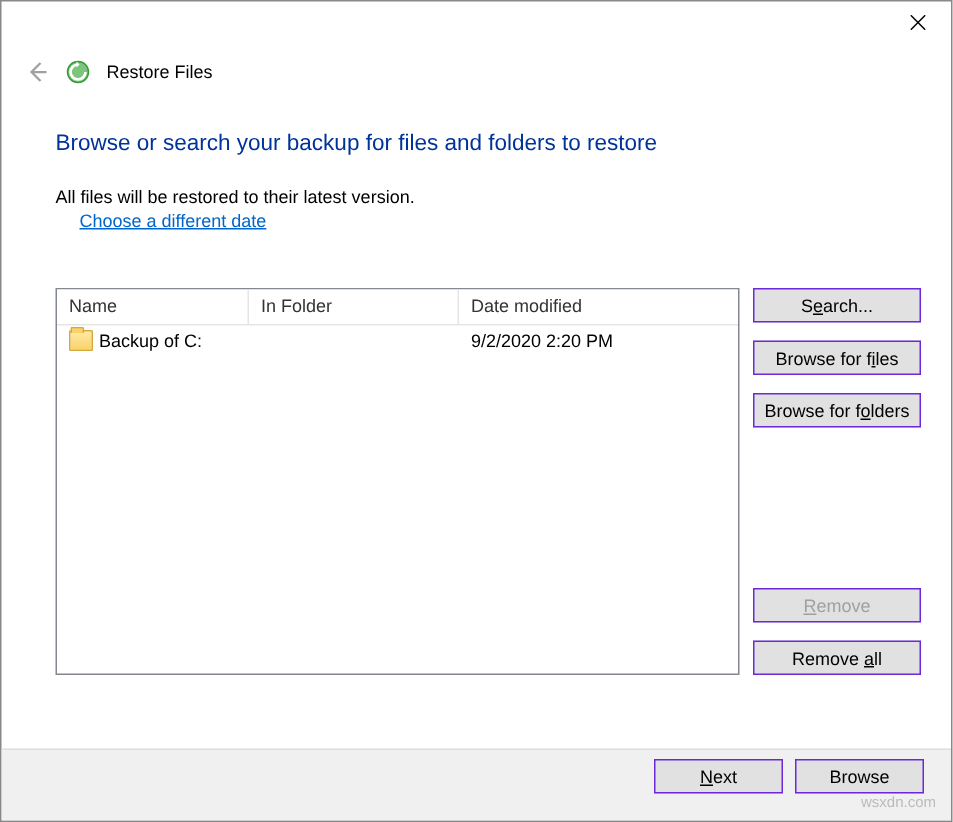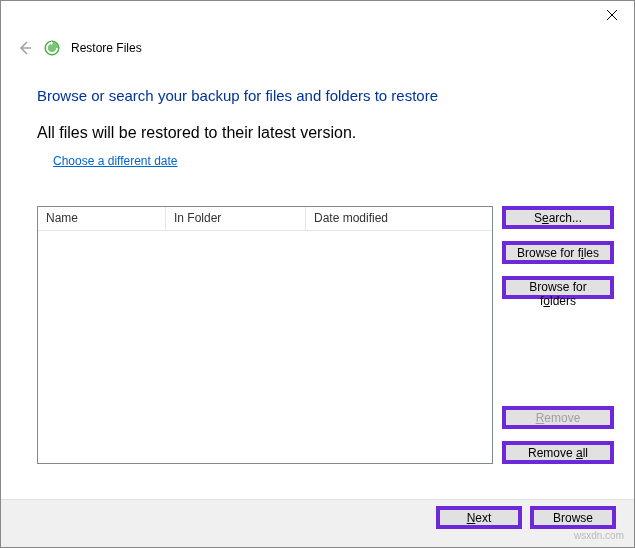--- a/index.html
+++ b/index.html
@@ -51,22 +51,22 @@
     top: 86px;
     left: 36px;
     right: 20px;
   }
   .instruction {
     color: #003399;
     font-size: 15px;
     margin-bottom: 20px;
   }
   .subtext {
-    font-size: 16px;
-    margin-bottom: 12px;
+    font-size: 12px;
+    margin-bottom: 2px;
   }
   .link {
     color: #0066cc;
     text-decoration: underline;
     cursor: pointer;
     font-size: 12px;
     margin-left: 16px;
   }
   .main-row {
     display: flex;
@@ -121,21 +121,21 @@
     border-radius: 1px 1px 0 0;
   }
   .side-buttons {
     width: 112px;
     display: flex;
     flex-direction: column;
   }
   .btn {
     height: 23px;
     background: #e1e1e1;
-    border: 4px solid #6d28d9;
+    border: 1px solid #6d28d9;
     font-family: inherit;
     font-size: 12px;
     cursor: pointer;
     padding: 0 6px;
     text-align: center;
     margin-bottom: 12px;
   }
   .btn.disabled {
     color: #a0a0a0;
     cursor: default;
@@ -200,20 +200,28 @@
   <div class="subtext">All files will be restored to their latest version.</div>
   <span class="link">Choose a different date</span>
 
   <div class="main-row">
     <div class="listview">
       <div class="lv-header">
         <div class="lv-col name">Name</div>
         <div class="lv-col folder">In Folder</div>
         <div class="lv-col date">Date modified</div>
       </div>
+      <div class="lv-row">
+        <div class="cell name">
+          <span class="folder-ico"></span>
+          <span>Backup of C:</span>
+        </div>
+        <div class="cell folder"></div>
+        <div class="cell date">9/2/2020 2:20 PM</div>
+      </div>
     </div>
 
     <div class="side-buttons">
       <button class="btn"><span>S</span><span class="accel">e</span><span>arch...</span></button>
       <button class="btn"><span>Browse for f</span><span class="accel">i</span><span>les</span></button>
       <button class="btn"><span>Browse for f</span><span class="accel">o</span><span>lders</span></button>
       <div class="side-gap-large"></div>
       <button class="btn disabled"><span></span><span class="accel">R</span><span>emove</span></button>
       <button class="btn" style="margin-bottom:0"><span>Remove </span><span class="accel">a</span><span>ll</span></button>
     </div>

